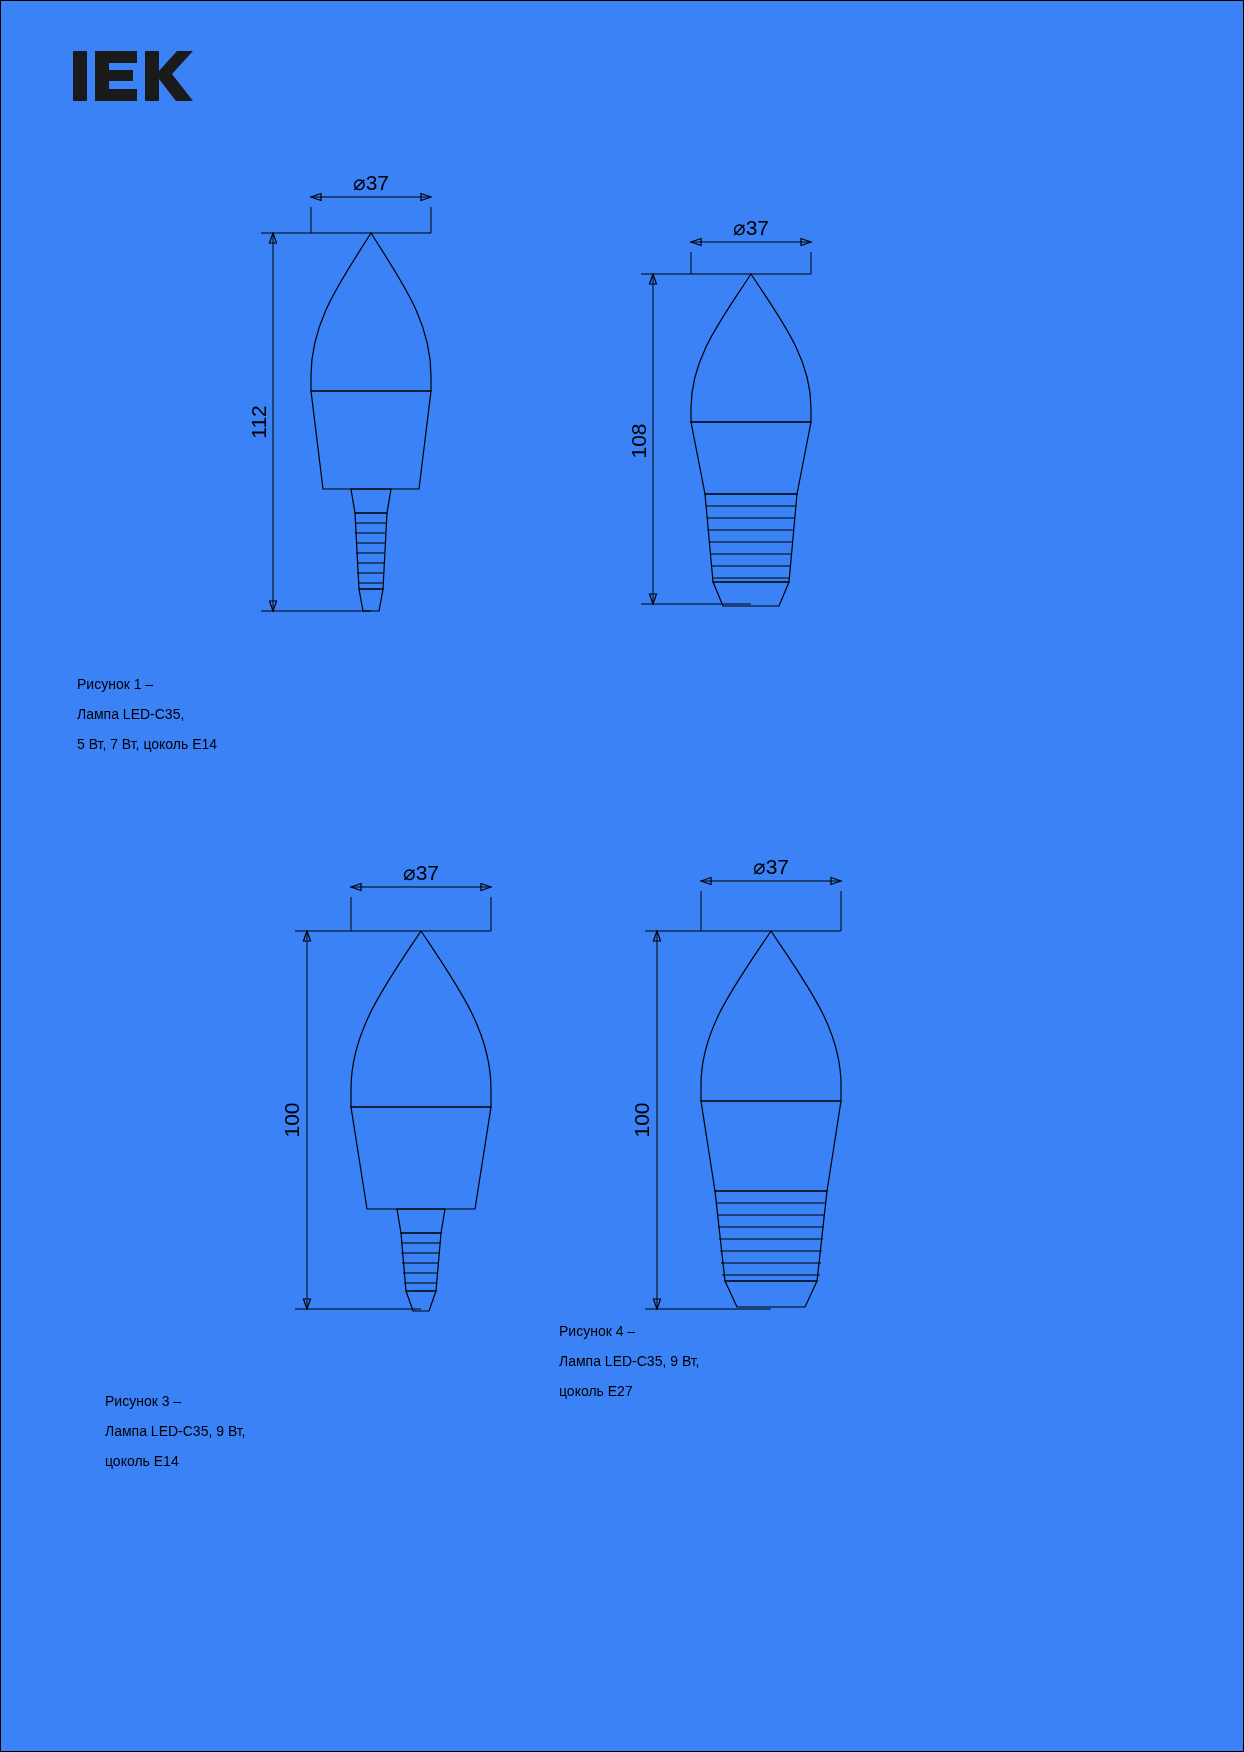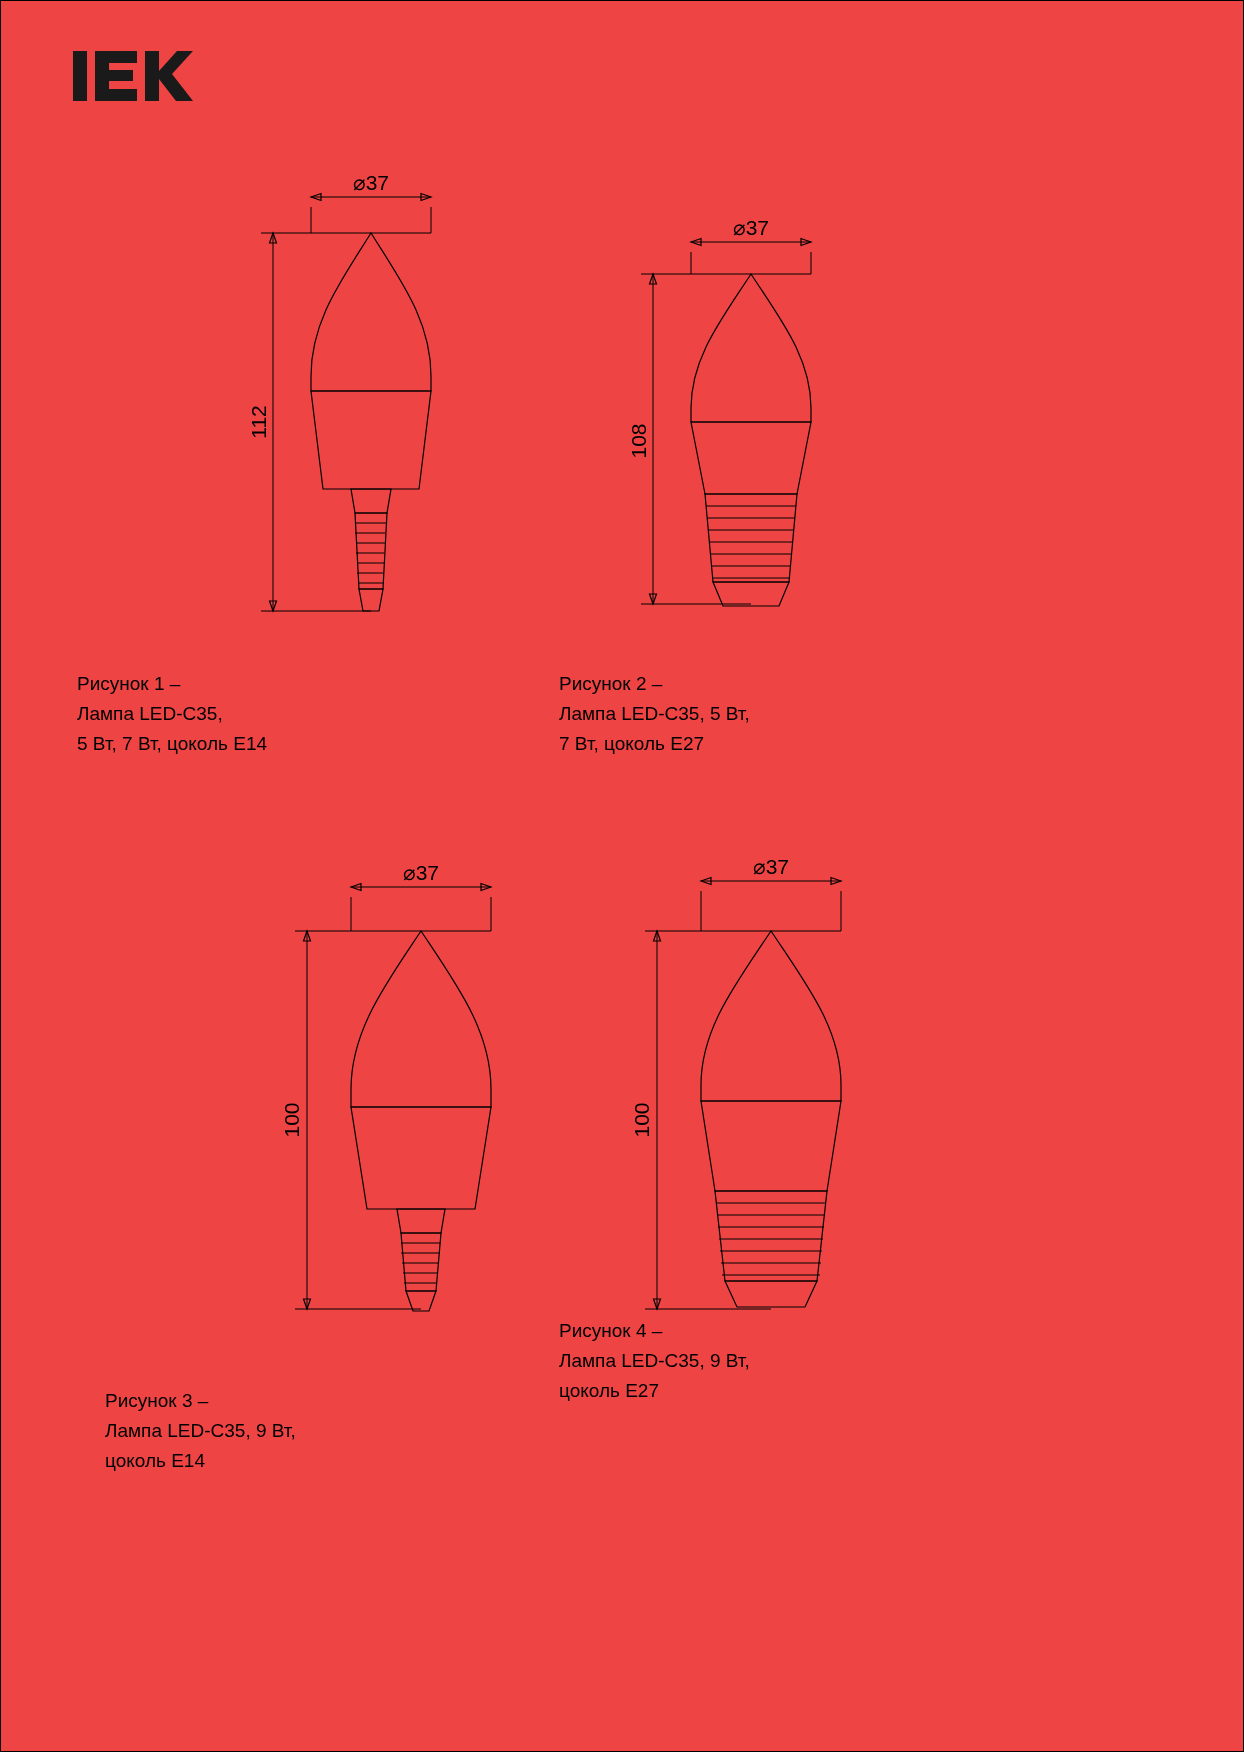--- a/index.html
+++ b/index.html
@@ -7,40 +7,40 @@
     padding: 0;
     background: #ffffff;
   }
   body {
     font-family: "Liberation Sans", sans-serif;
   }
   .page {
     position: relative;
     width: 1244px;
     height: 1752px;
-    background: #ef4444;
+    background: #3b82f6;
     box-sizing: border-box;
     border: 1px solid #000000;
     overflow: hidden;
   }
   
   .logo {
     position: absolute;
     left: 72px;
     top: 44px;
     width: 120px;
     height: 62px;
   }
   
   .figure {
     position: absolute;
   }
   .caption {
     position: absolute;
-    font-size: 19px;
+    font-size: 14px;
     line-height: 30px;
     color: #000000;
     white-space: pre-line;
   }
   .fig1 { left: 250px; top: 170px; }
   .fig2 { left: 630px; top: 215px; }
   .fig3 { left: 280px; top: 860px; }
   .fig4 { left: 630px; top: 860px; }
 
   .cap1 { left: 76px;  top: 668px; }
@@ -149,23 +149,20 @@
       <path class="thin" d="M76 302 H164"></path>
       <path class="thin" d="M77 314 H163"></path>
       <path class="thin" d="M78 326 H162"></path>
       <path class="thin" d="M79 338 H161"></path>
       <path class="thin" d="M80 350 H160"></path>
       <path class="thin" d="M81 362 H159"></path>
 
       <path class="ln" d="M82 366 L158 366 L148 390 L92 390 Z"></path>
     </svg>
   </div>
-  <div class="caption cap2">Рисунок 2 –
-Лампа LED-С35, 5 Вт,
-7 Вт, цоколь Е27</div>
 
   <div class="figure fig3">
     <svg width="280" height="470" viewBox="0 0 280 470">
       <path class="thin" d="M70 36 V70"></path>
       <path class="thin" d="M210 36 V70"></path>
       <path class="thin" d="M70 26 H210"></path>
       <path class="ln" d="M70 26 l10 -3.5 v7 z" fill="#000"></path>
       <path class="ln" d="M210 26 l-10 -3.5 v7 z" fill="#000"></path>
       <text class="dim-text" x="140" y="19" text-anchor="middle">⌀37</text>
 

